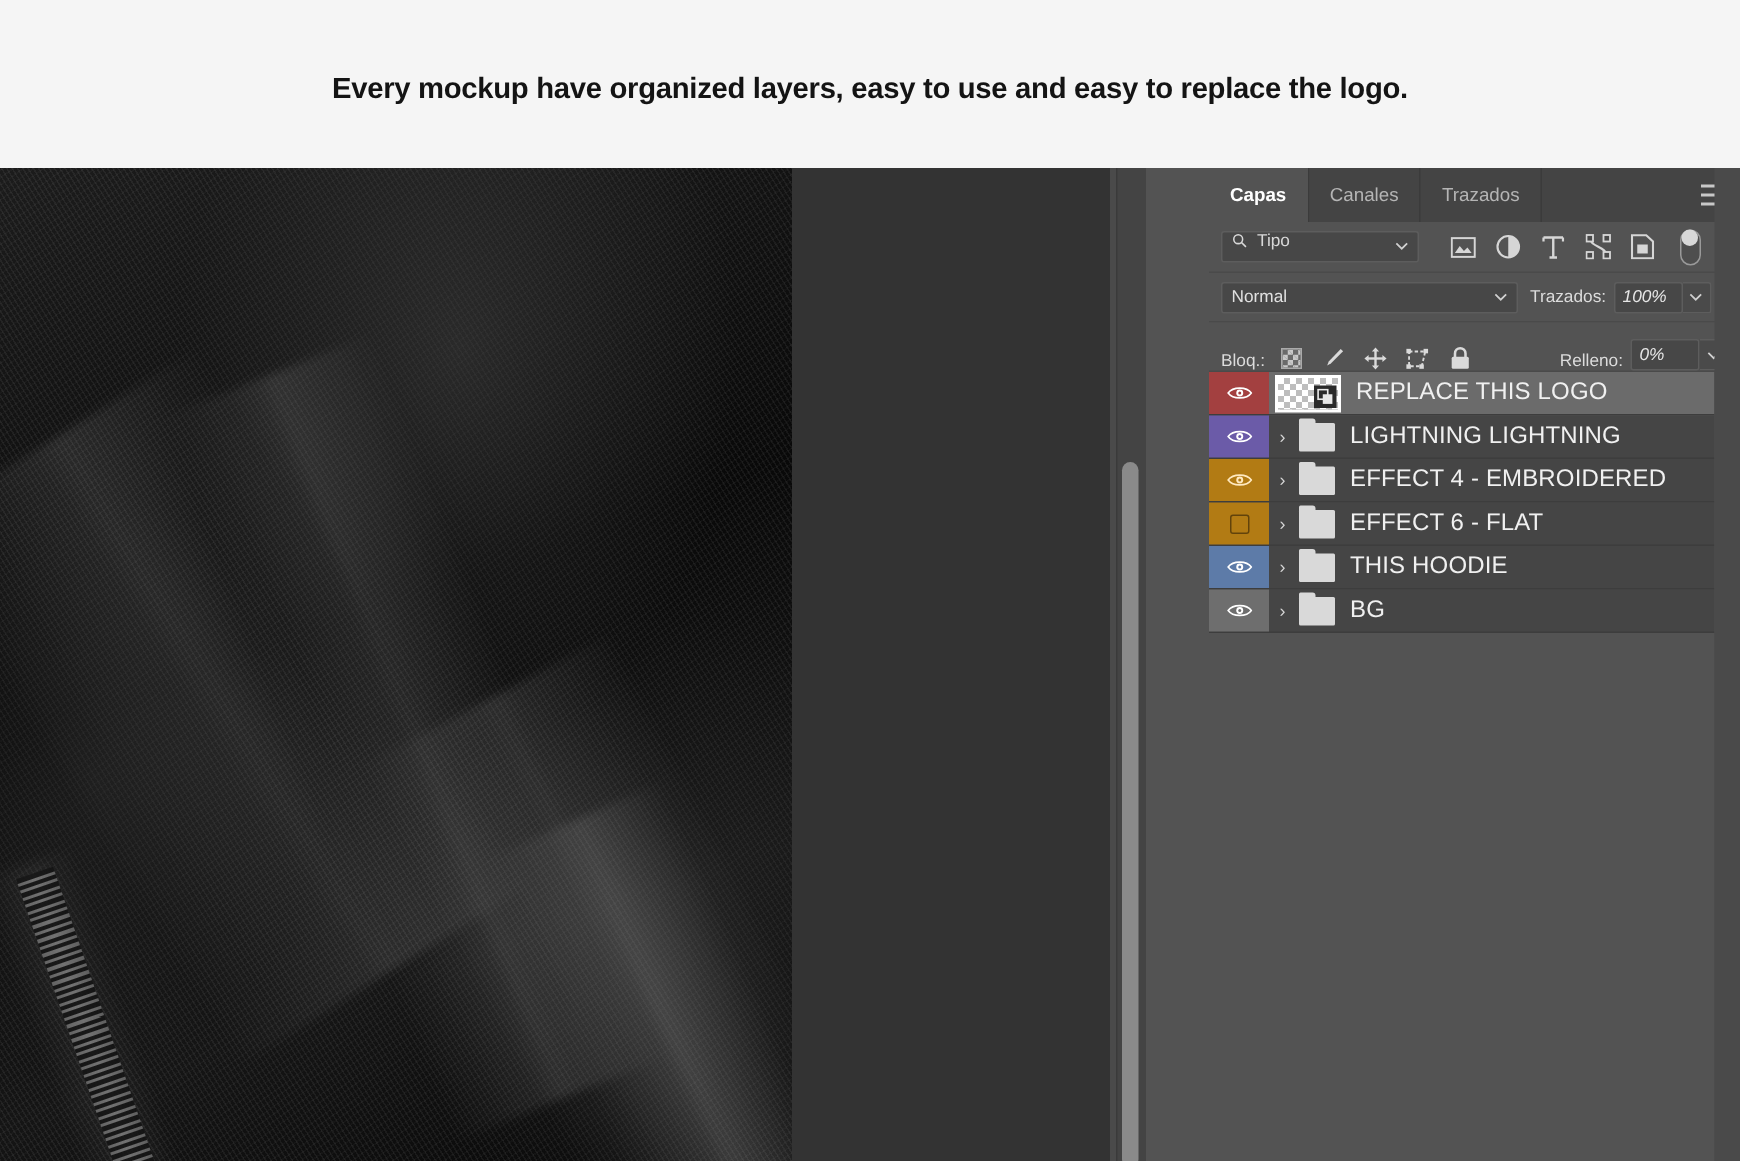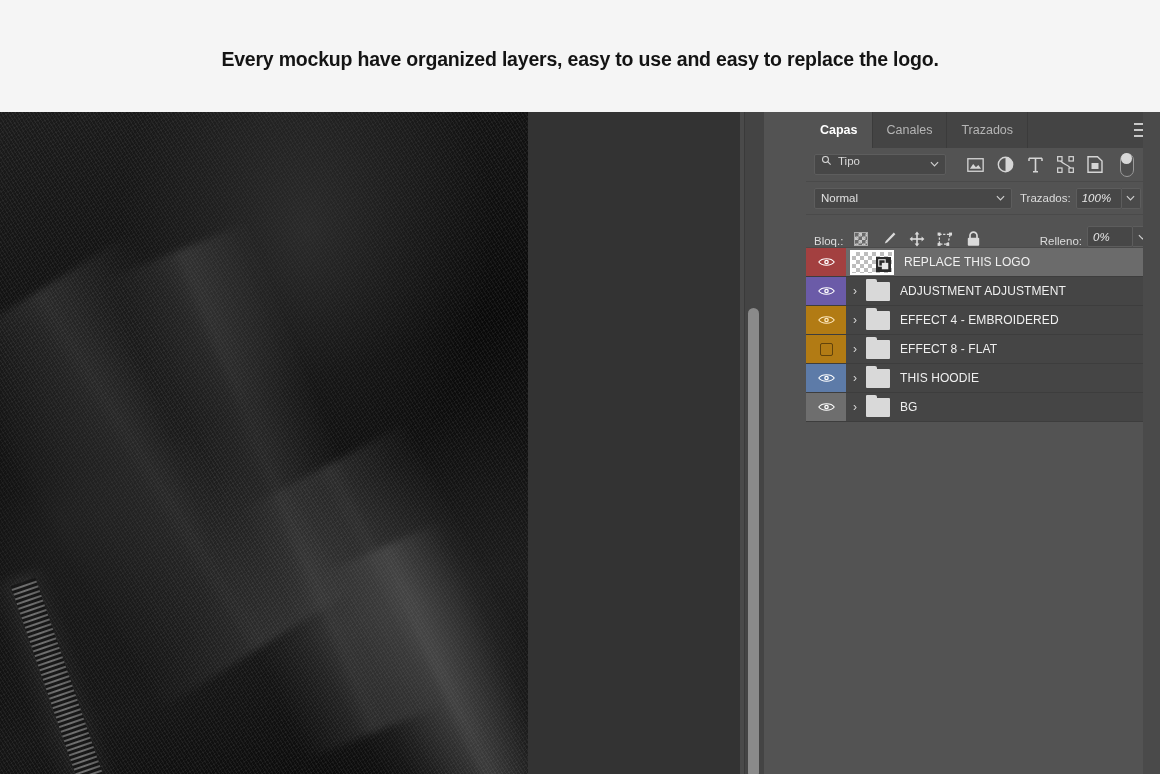--- a/index.html
+++ b/index.html
@@ -225,21 +225,21 @@
       linear-gradient(45deg, #bdbdbd 25%, #ffffff 25%, #ffffff 75%, #bdbdbd 75%);
     background-size: 8px 8px;
     background-position: 0 0, 4px 4px;
   }
   .smart-badge {
     position: absolute; right: 1px; bottom: 1px;
     width: 15px; height: 15px; background: #2a2a2a;
     display: flex; align-items: center; justify-content: center;
   }
   .lname {
-    margin-left: 10px; font-size: 12px; color: #f0f0f0;
+    margin-left: 10px; font-size: 16px; color: #f0f0f0;
     white-space: nowrap; letter-spacing: 0.1px;
   }
   .list-rail {
     position: absolute; left: 337px; top: 0; width: 17px; height: 526px;
     background: #4a4a4a;
   }
   .panel-right-edge {
     position: absolute; left: 1143px; top: 112px; width: 17px; height: 662px;
     background: #4a4a4a;
   }
@@ -424,21 +424,21 @@
       <div class="layer-row">
         <div class="lcolor" style="background:#6b5ba8">
           <svg class="eye" viewBox="0 0 22 14">
             <path d="M1 7 C5 1.4, 17 1.4, 21 7 C17 12.6, 5 12.6, 1 7 Z" fill="none" stroke="#ffffff" stroke-width="1.4"></path>
             <circle cx="11" cy="7" r="3" fill="#ffffff"></circle>
             <circle cx="11" cy="7" r="1.3" fill="#6b5ba8"></circle>
           </svg>
         </div>
         <span class="lchevron">›</span>
         <span class="lthumb-folder"></span>
-        <span class="lname">ADJUSTMENT ADJUSTMENT</span>
+        <span class="lname">LIGHTNING LIGHTNING</span>
       </div>
 
       <div class="layer-row">
         <div class="lcolor" style="background:#b27b14">
           <svg class="eye" viewBox="0 0 22 14">
             <path d="M1 7 C5 1.4, 17 1.4, 21 7 C17 12.6, 5 12.6, 1 7 Z" fill="none" stroke="#ffe9c0" stroke-width="1.4"></path>
             <circle cx="11" cy="7" r="3" fill="#ffe9c0"></circle>
             <circle cx="11" cy="7" r="1.3" fill="#b27b14"></circle>
           </svg>
         </div>
@@ -446,21 +446,21 @@
         <span class="lthumb-folder"></span>
         <span class="lname">EFFECT 4 - EMBROIDERED</span>
       </div>
 
       <div class="layer-row">
         <div class="lcolor" style="background:#b27b14">
           <span class="eye-off"></span>
         </div>
         <span class="lchevron">›</span>
         <span class="lthumb-folder"></span>
-        <span class="lname">EFFECT 8 - FLAT</span>
+        <span class="lname">EFFECT 6 - FLAT</span>
       </div>
 
       <div class="layer-row">
         <div class="lcolor" style="background:#5d7ba8">
           <svg class="eye" viewBox="0 0 22 14">
             <path d="M1 7 C5 1.4, 17 1.4, 21 7 C17 12.6, 5 12.6, 1 7 Z" fill="none" stroke="#ffffff" stroke-width="1.4"></path>
             <circle cx="11" cy="7" r="3" fill="#ffffff"></circle>
             <circle cx="11" cy="7" r="1.3" fill="#5d7ba8"></circle>
           </svg>
         </div>

